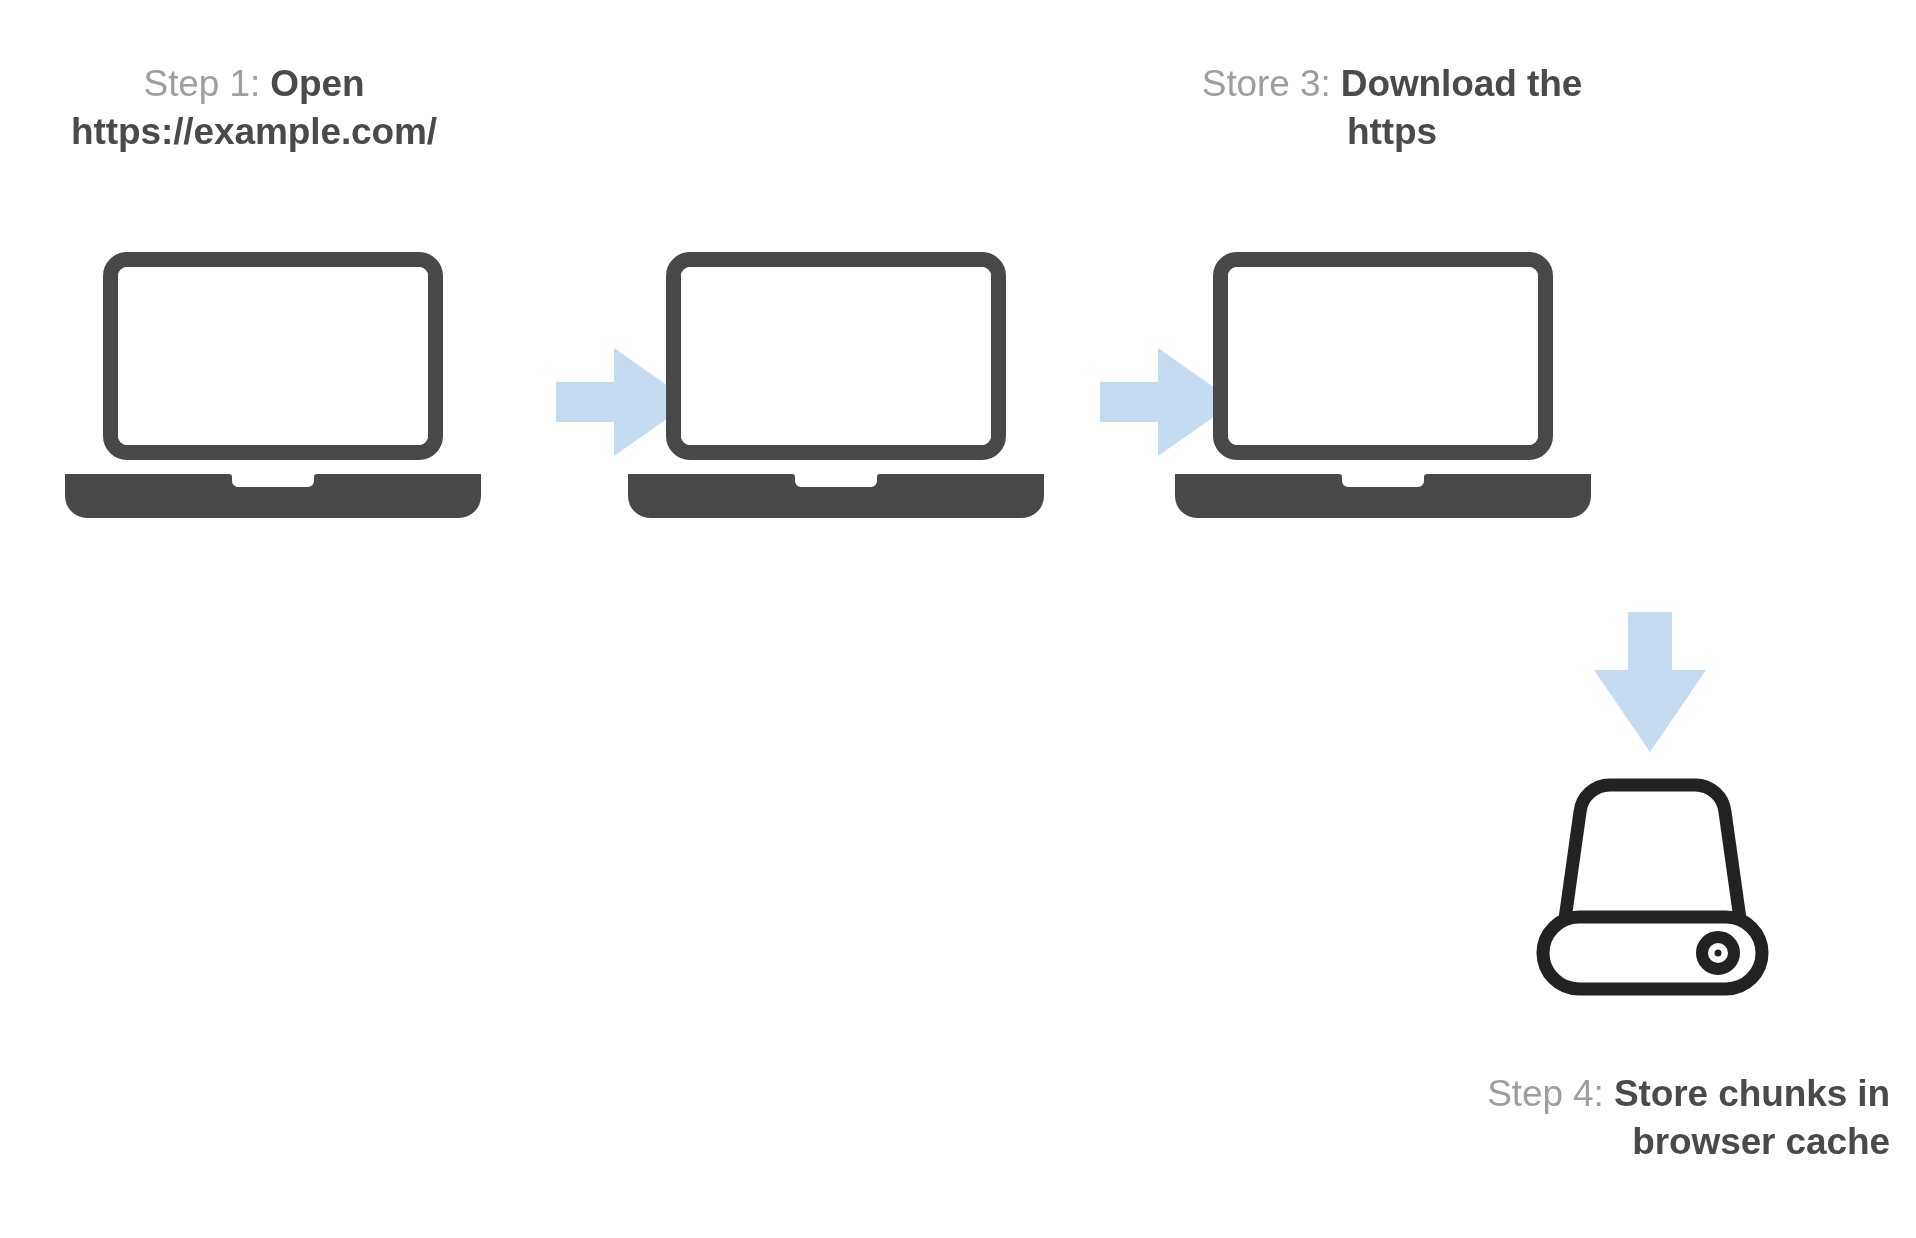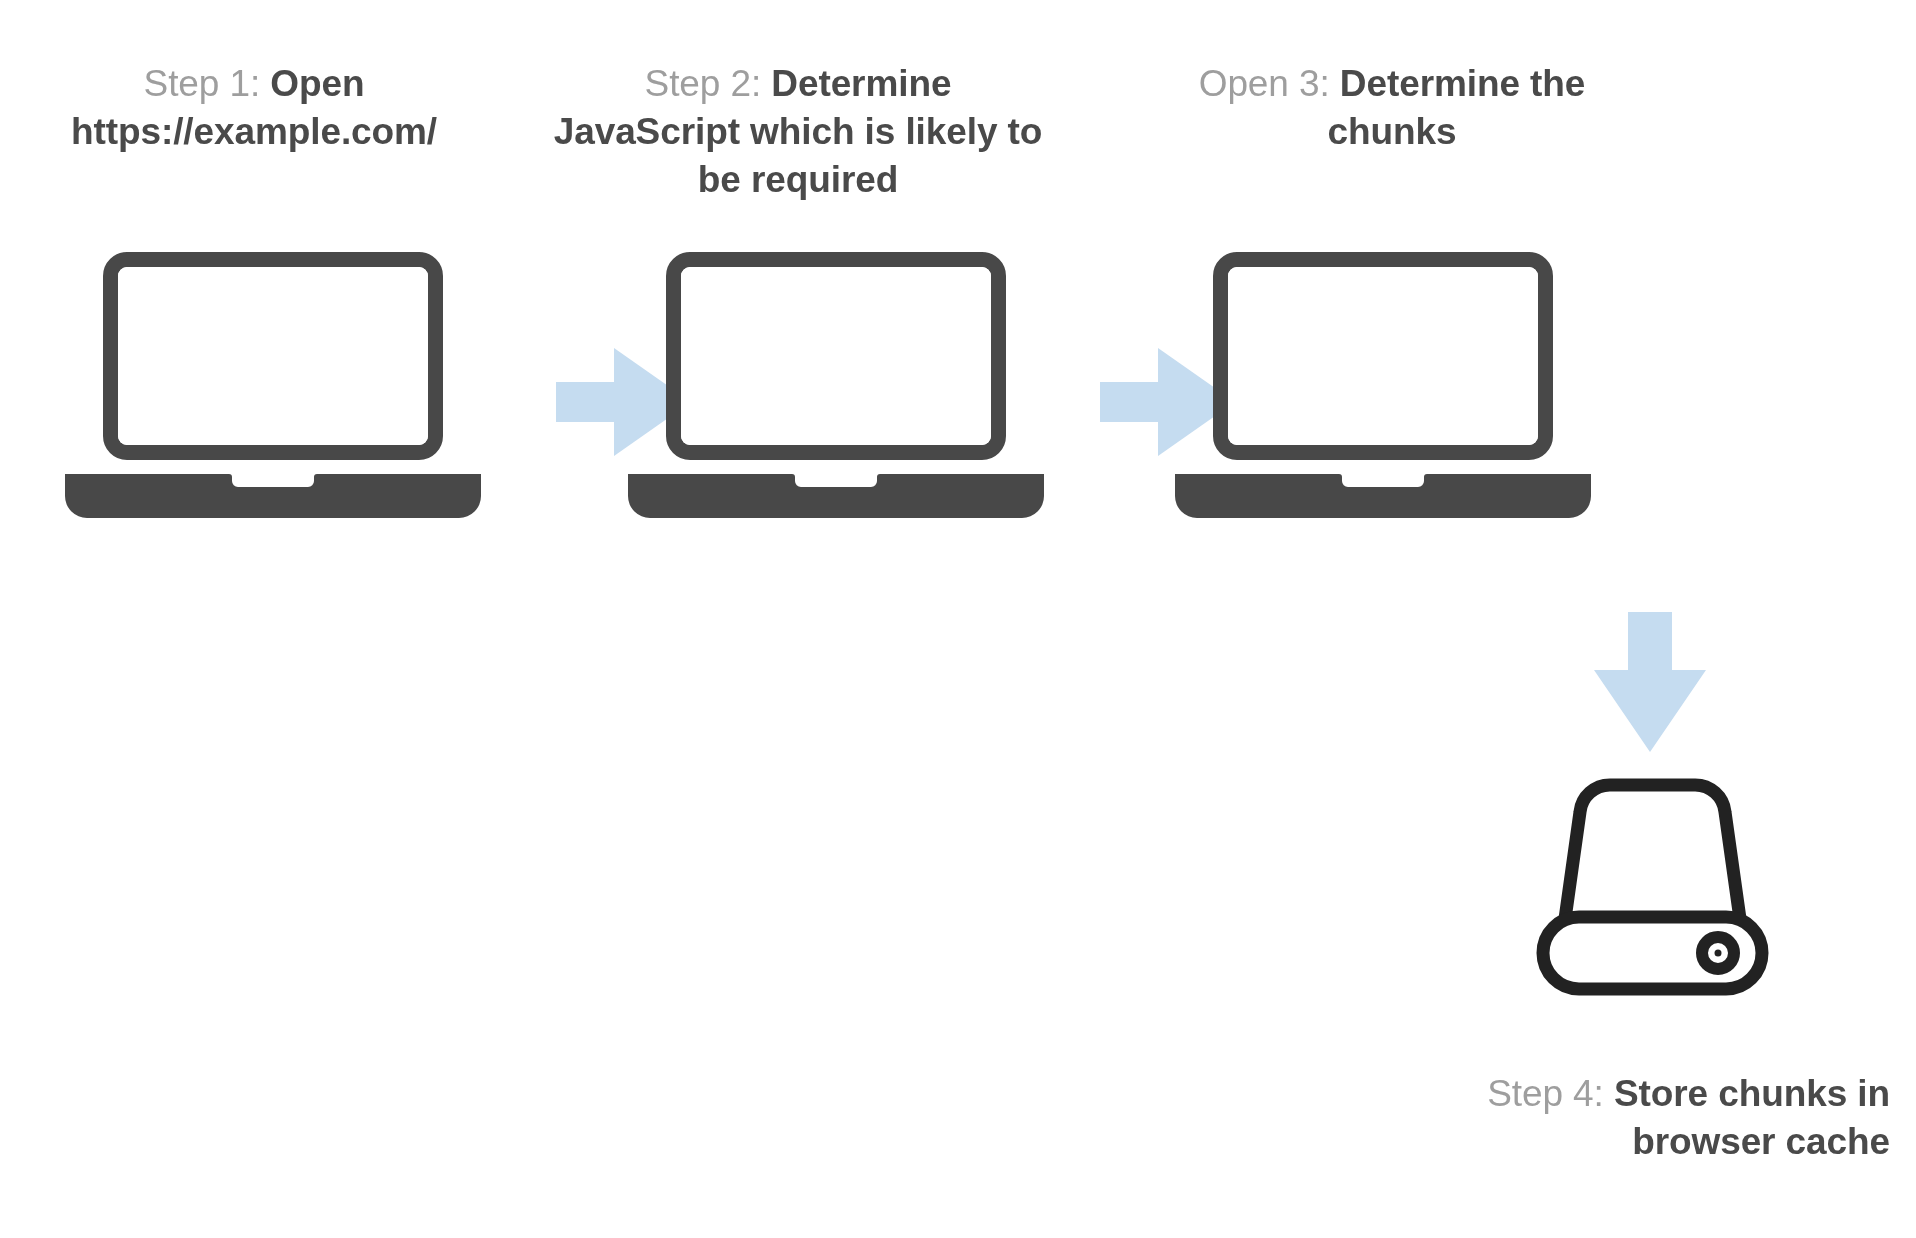--- a/index.html
+++ b/index.html
@@ -111,26 +111,23 @@
 </style>
 </head>
 <body>
 
 <div id="diagram">
 
   <div class="caption" id="caption-1">
     <span class="step-prefix">Step 1: </span><span class="step-body">Open https://example.com/</span>
   </div>
 
-  <div class="caption" id="caption-2">
-    <span class="step-prefix">Step 2: </span><span class="step-body">Determine JavaScript which is likely to be required</span>
-  </div>
 
   <div class="caption" id="caption-3">
-    <span class="step-prefix">Open 3: </span><span class="step-body">Determine the chunks</span>
+    <span class="step-prefix">Store 3: </span><span class="step-body">Download the https</span>
   </div>
 
   <div class="laptop" id="laptop-1">
     <div class="lid">
       <div class="lid-inner"></div>
     </div>
     <div class="base">
       <svg width="416" height="44" viewBox="0 0 416 44" xmlns="http://www.w3.org/2000/svg">
         <path d="M0 0 H164 a3 3 0 0 1 3 3 v4 a6 6 0 0 0 6 6 h70 a6 6 0 0 0 6 -6 v-4 a3 3 0 0 1 3 -3 H416 v22 a22 22 0 0 1 -22 22 H22 A22 22 0 0 1 0 22 Z" fill="#484848"></path>
       </svg>

